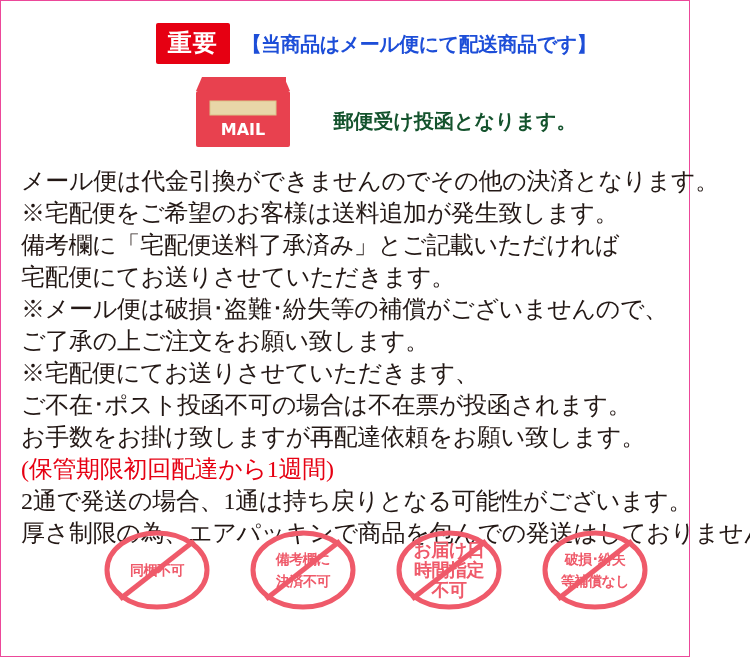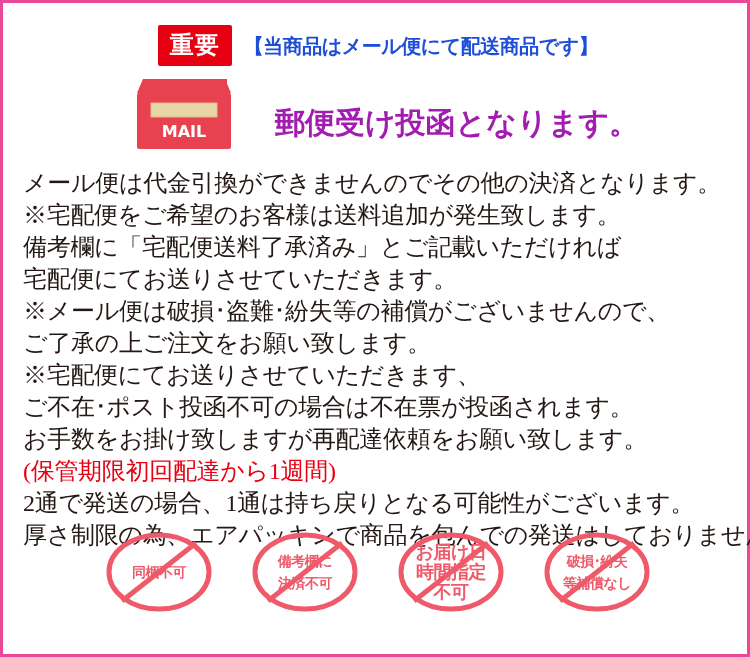--- a/index.html
+++ b/index.html
@@ -9,23 +9,23 @@
   body {
     width: 750px;
     height: 657px;
     background: #ffffff;
     font-family: "DejaVu Sans", "Liberation Sans", sans-serif;
     color: #231815;
     overflow: hidden;
   }
   .page {
     position: relative;
-    width: 750px;
+    width: 690px;
     height: 657px;
-    border: 3px solid #ec4899;
+    border: 1px solid #ec4899;
     box-sizing: border-box;
     background: #ffffff;
   }
 
   
   .header-row {
     position: absolute;
     top: 22px;
     left: 0;
     width: 750px;
@@ -65,23 +65,23 @@
     justify-content: center;
     gap: 22px;
   }
   .mailbox {
     position: relative;
     width: 128px;
     height: 84px;
     flex: none;
   }
   .mail-sub {
-    font-size: 30px;
-    font-weight: bold;
-    color: #a21caf;
+    font-size: 20px;
+    font-weight: bold;
+    color: #14532d;
     white-space: nowrap;
     letter-spacing: 0px;
     padding-top: 16px;
   }
 
   
   .body-text {
     position: absolute;
     top: 164px;
     left: 20px;

